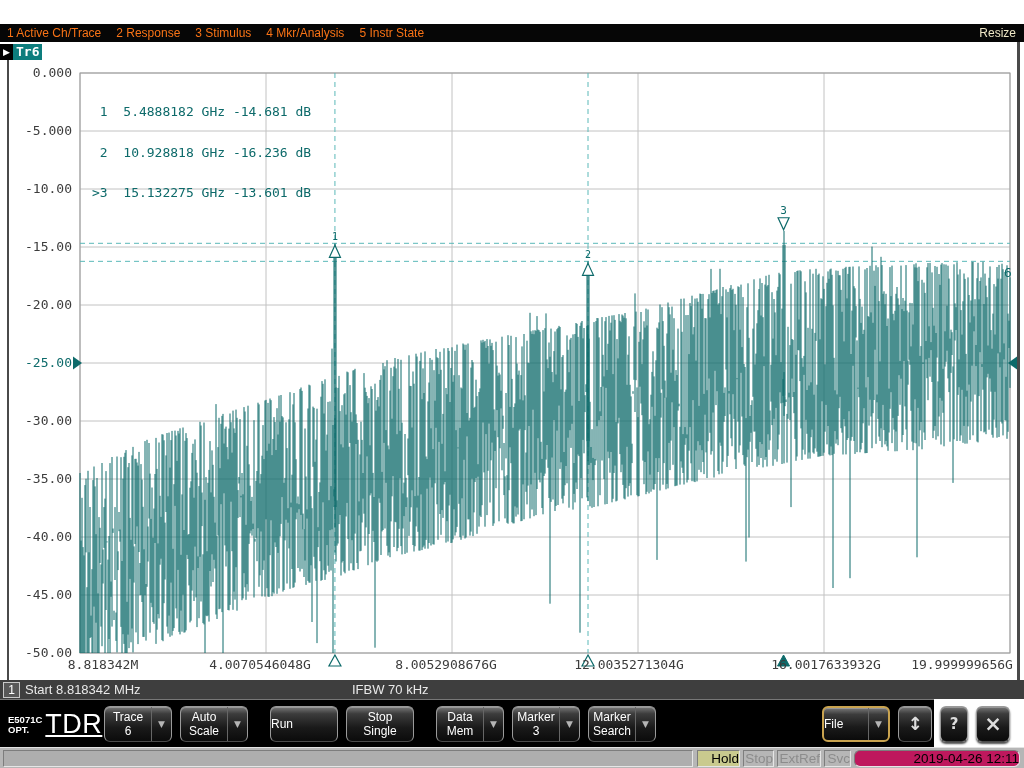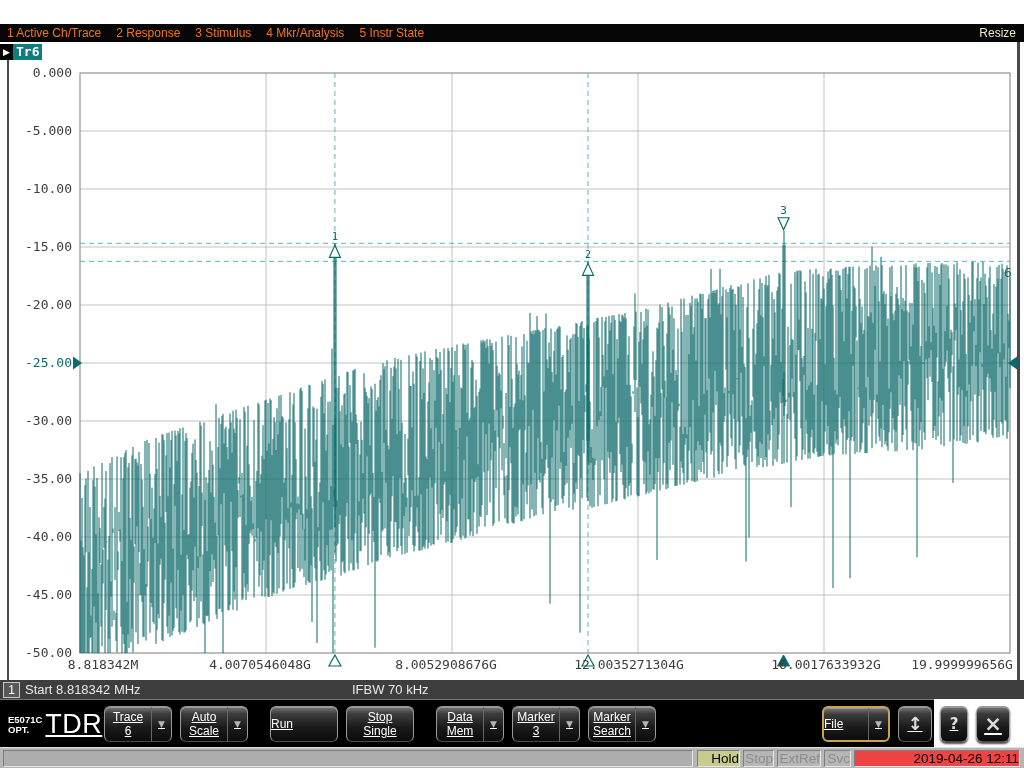--- a/index.html
+++ b/index.html
@@ -53,39 +53,39 @@
   
   .softkeys{position:absolute;left:0;top:699px;width:934px;height:48px;background:#000;
     border-top:1px solid #777;box-sizing:border-box;}
   .logo{position:absolute;left:8px;top:11px;display:flex;align-items:center;color:#fff;}
   .logo-col{display:flex;flex-direction:column;font:bold 9.5px/10px "Liberation Sans",sans-serif;margin-right:3px;}
   .logo-main{font:27px/27px "Liberation Sans",sans-serif;letter-spacing:.5px;text-decoration:underline;}
   .skbtn{position:absolute;top:6px;height:36px;box-sizing:border-box;
     background:linear-gradient(180deg,#787878 0%,#3c3c3c 20%,#1a1a1a 60%,#0b0b0b 100%);
     border:1px solid #9a9a9a;border-bottom-color:#4a4a4a;border-radius:6px;
     box-shadow:0 2px 2px rgba(0,0,0,.7), inset 0 1px 0 rgba(255,255,255,.25);
-    display:flex;color:#fff;font:12px/14px "Liberation Sans",sans-serif;cursor:pointer;text-decoration:underline;}
+    display:flex;color:#fff;font:12px/14px "Liberation Sans",sans-serif;cursor:pointer;}
   .skbtn.focused{border:2px solid #c9a34f;}
   .sk-main{flex:1;display:flex;flex-direction:column;align-items:center;justify-content:center;text-align:center;}
   .sk-single{flex:1;display:flex;align-items:center;justify-content:flex-start;}
   .sk-arrow{width:19px;border-left:1px solid #666;display:flex;align-items:center;justify-content:center;
     color:#b5b5b5;font-size:9px;font-family:"DejaVu Sans",sans-serif;}
   .sk-glyph{flex:1;display:flex;align-items:center;justify-content:center;color:#ddd;
     font-family:"DejaVu Sans",sans-serif;font-weight:bold;}
 
   
   .bottombar{position:absolute;left:0;top:747px;width:1024px;height:21px;background:#b6b6b6;
     border-top:1px solid #e2e2e2;box-sizing:border-box;font-size:13.5px;}
   .msgbox{position:absolute;left:3px;top:2px;width:688px;height:15px;background:#aeaeae;
     border:1px solid;border-color:#7d7d7d #e6e6e6 #e6e6e6 #7d7d7d;}
   .cell{position:absolute;top:2px;height:17px;line-height:16px;text-align:right;box-sizing:border-box;
     border:1px solid;border-color:#7d7d7d #e6e6e6 #e6e6e6 #7d7d7d;}
   .cell.on{background:#c9ca8e;color:#000;}
   .cell.off{background:#b6b6b6;color:#8c8c8c;}
-  .cell.dt{background:#ef4444;color:#000;}
+  .cell.dt{background:#be185d;color:#000;border-radius:6px;}
 </style>
 </head>
 <body>
 
 <div class="screen">
 
 
   <div class="menubar">
     <span class="menu-item">1 Active Ch/Trace</span>
     <span class="menu-item">2 Response</span>
@@ -146,20 +146,25 @@
         <polygon points="82,363 73,356.5 73,369.5" fill="#0d6a6a"></polygon>
         <polygon points="1008,363 1017,356.5 1017,369.5" fill="#0d6a6a"></polygon>
         <text x="1004" y="277" fill="#0d6a6a" font-size="13" font-family="DejaVu Sans Mono, monospace">6</text>
       </svg>
 
     <div class="trace-line">
       <span class="tr-arrow">▶</span>
       <span class="tr-chip">Tr6</span>
     </div>
 
+    <div class="marker-table">
+      <div> 1  5.4888182 GHz -14.681 dB</div>
+      <div> 2  10.928818 GHz -16.236 dB</div>
+      <div>&gt;3  15.132275 GHz -13.601 dB</div>
+    </div>
 
     <div class="ylabel" style="top:23px">0.000</div>
     <div class="ylabel" style="top:81px">-5.000</div>
     <div class="ylabel" style="top:139px">-10.00</div>
     <div class="ylabel" style="top:197px">-15.00</div>
     <div class="ylabel" style="top:255px">-20.00</div>
     <div class="ylabel ref" style="top:313px">-25.00</div>
     <div class="ylabel" style="top:371px">-30.00</div>
     <div class="ylabel" style="top:429px">-35.00</div>
     <div class="ylabel" style="top:487px">-40.00</div>

